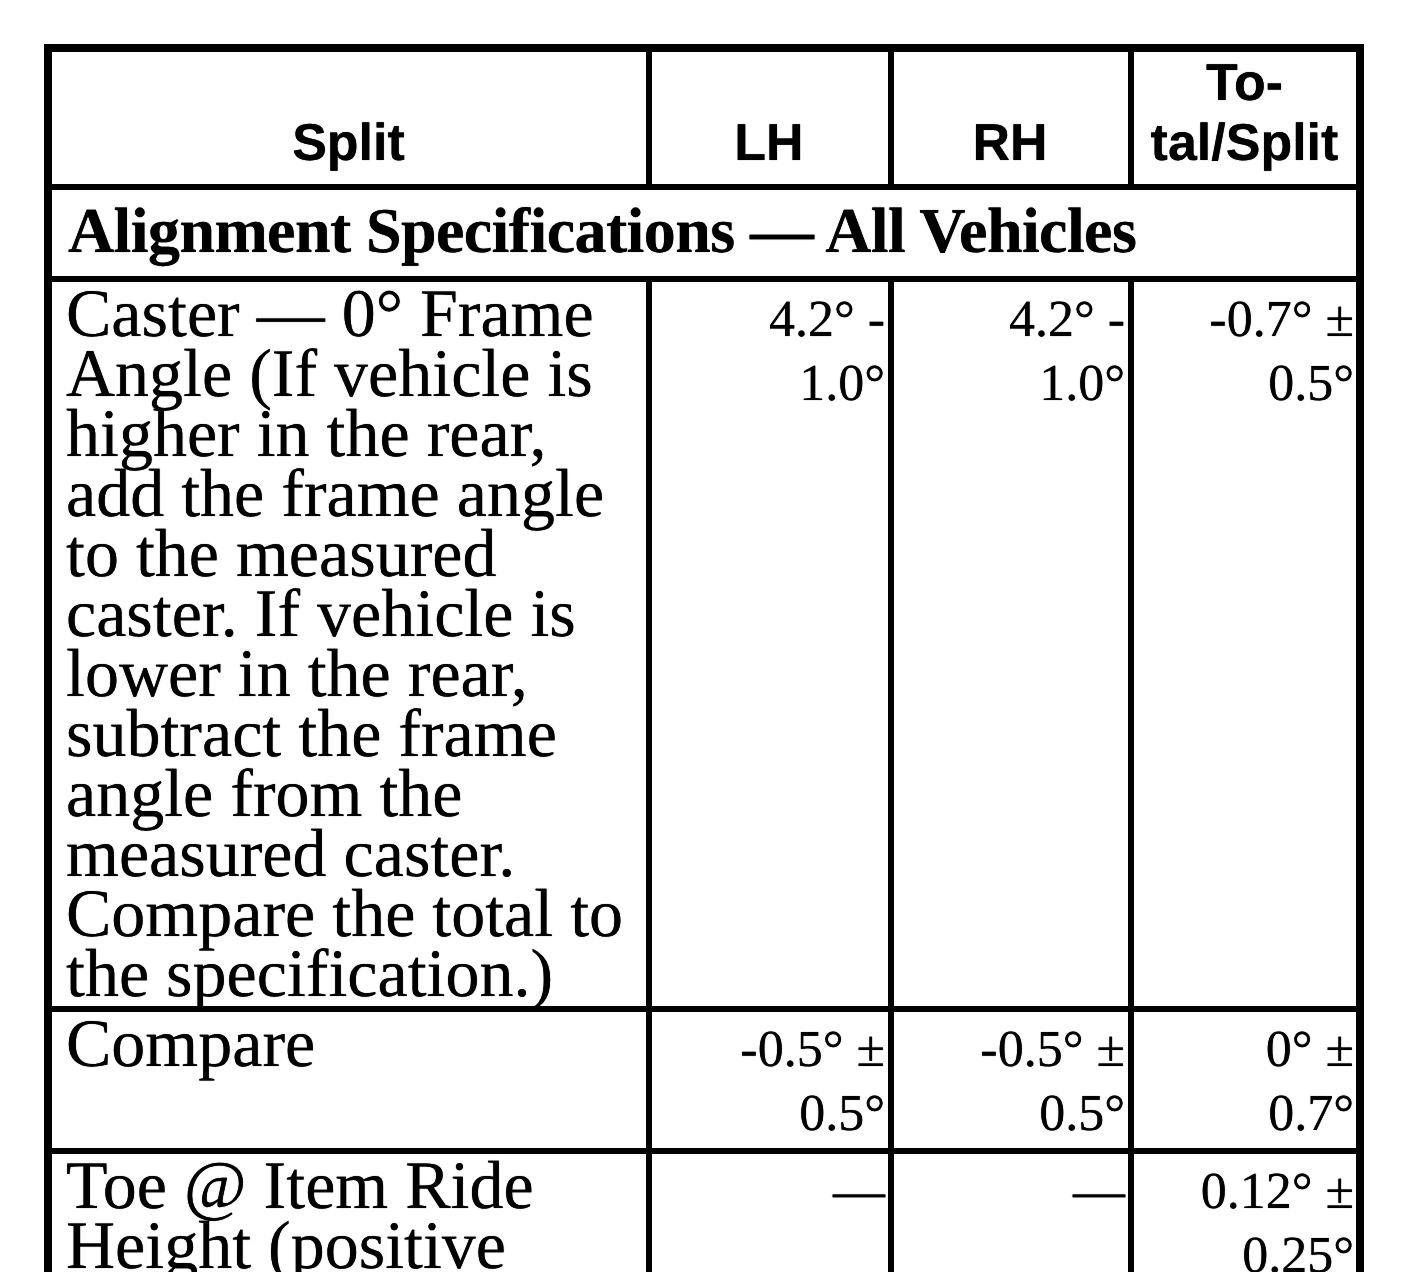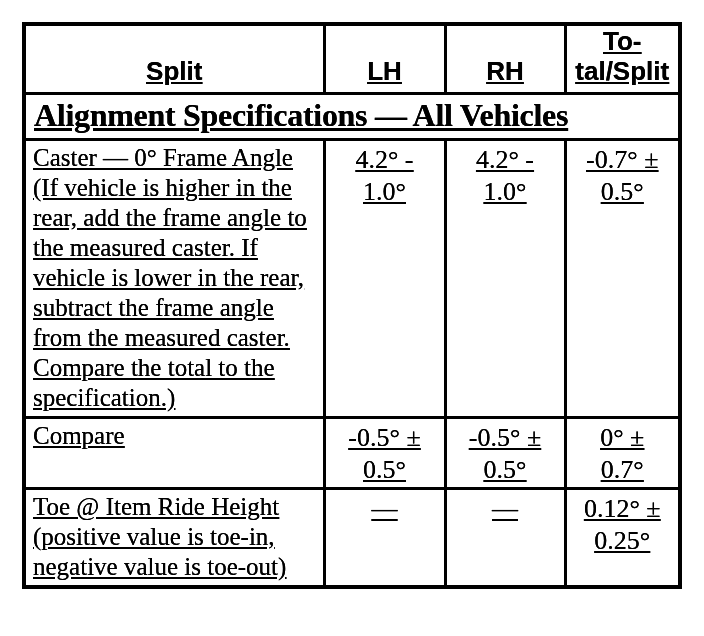--- a/index.html
+++ b/index.html
@@ -21,21 +21,20 @@
     width: 656px;
     border-collapse: collapse;
     table-layout: fixed;
     background: #ffffff;
     border: 4px solid #000000;
     color: #000000;
   }
   table.spec-table td, table.spec-table th {
     border: 3px solid #000000;
     overflow: hidden;
-    text-decoration: underline;
   }
   
   tr.header-row { height: 68px; }
   tr.header-row th {
     font-family: "Liberation Sans", sans-serif;
     font-weight: bold;
     font-size: 26px;
     line-height: 30px;
     vertical-align: bottom;
     text-align: center;
@@ -52,32 +51,32 @@
     text-align: left;
     padding: 2px 0 4px 8px;
     letter-spacing: -0.3px;
   }
   
   tr.row-caster { height: 278px; }
   tr.row-camber { height: 70px; }
   tr.row-toe    { height: 98px; }
   td.item-cell {
     font-family: "Liberation Serif", serif;
-    font-size: 25px;
+    font-size: 34px;
     line-height: 30px;
     vertical-align: top;
     text-align: left;
     padding: 2px 6px 0 7px;
   }
   td.value-cell {
     font-family: "Liberation Serif", serif;
     font-size: 26px;
     line-height: 32px;
     vertical-align: top;
-    text-align: center;
+    text-align: right;
     padding-top: 3px;
     white-space: pre-line;
   }
   
   .spec-table { text-shadow: 0 0 0.4px #000; }
 </style>
 </head>
 <body>
 
 <div class="page">

